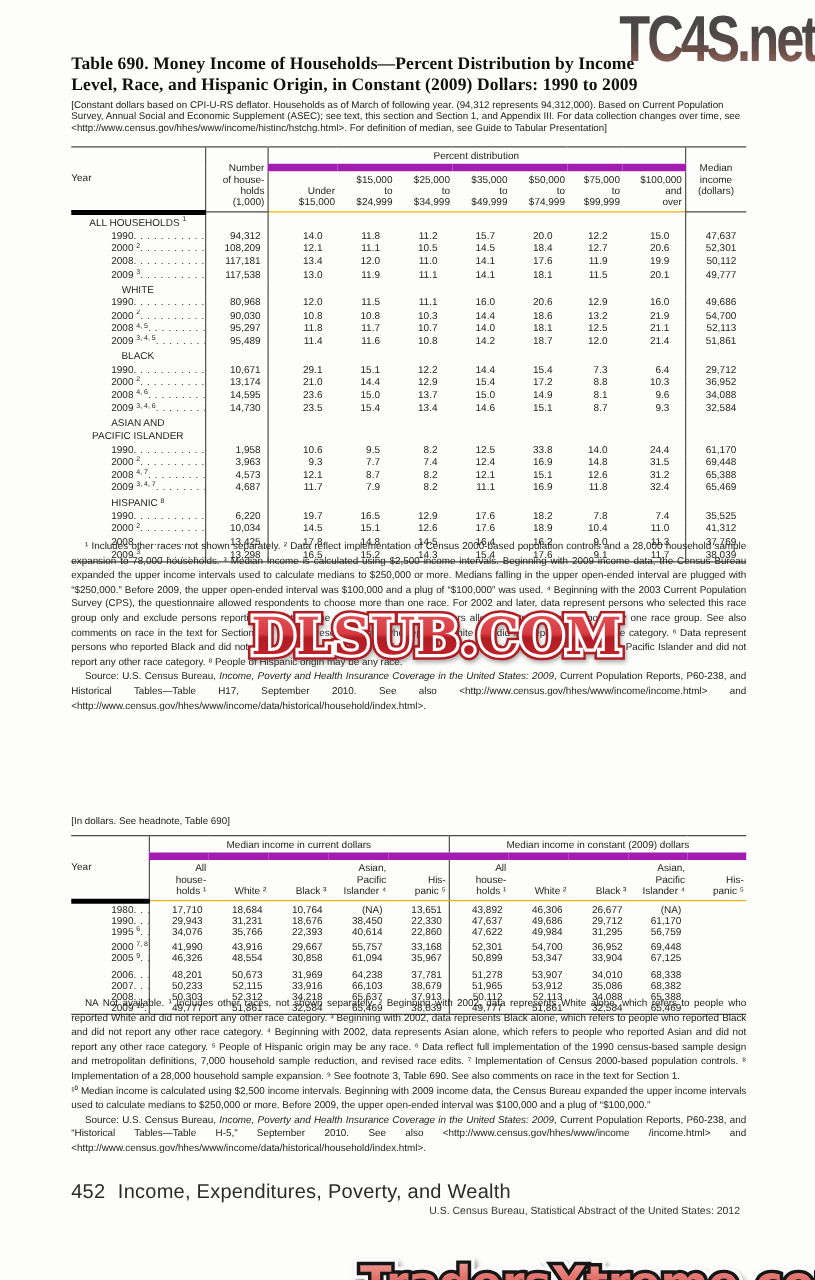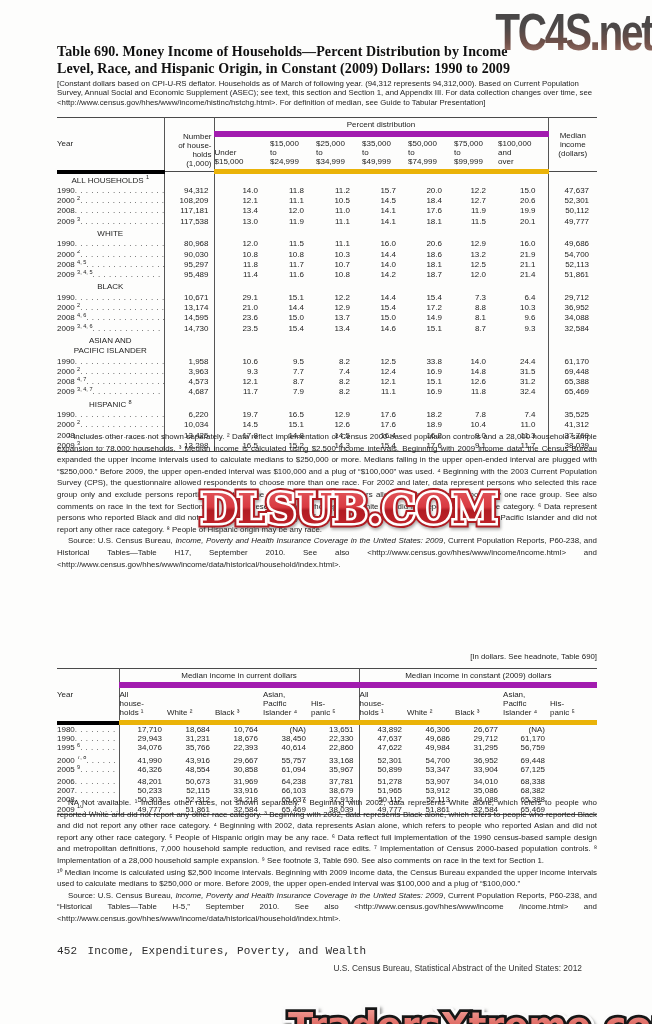--- a/index.html
+++ b/index.html
@@ -16,49 +16,49 @@
   
   table{border-collapse:collapse;table-layout:fixed;width:540px;
         border-top:1.5px solid #4a4a4a;border-bottom:1.5px solid #4a4a4a;}
   th,td{padding:0;font-size:8px;font-weight:normal;color:#1d1d1d;}
   .b-r{border-right:1px solid #555;}
   .b-l{border-left:1px solid #555;}
   .h-stub{text-align:left;vertical-align:middle;border-bottom:4px solid #000000;}
   .h-num{white-space:pre-line;text-align:right;vertical-align:bottom;line-height:9px;
          padding:2px 2px 3px 0;border-bottom:1px solid #4a4a4a;}
   .h-span{text-align:center;vertical-align:middle;height:13px;border-bottom:6px solid #a21caf;}
-  .h-col{white-space:pre-line;text-align:left;vertical-align:bottom;line-height:9px;
-         padding:2px 2px 3px 0;border-bottom:5px solid #eab308;}
+  .h-col{white-space:pre-line;text-align:right;vertical-align:bottom;line-height:9px;
+         padding:2px 2px 3px 0;border-bottom:1px solid #eab308;}
   .h-med{white-space:pre-line;text-align:center;vertical-align:middle;line-height:9px;
          border-bottom:1px solid #4a4a4a;}
   tbody td{text-align:right;white-space:nowrap;vertical-align:bottom;}
   #t690 tbody td{line-height:10.3px;}
   #t691 tbody td{line-height:9.2px;padding-right:5px;}
   #t691 tbody td.stub{padding-right:0;}
   #t690 td.pct{padding-right:12px;}
   #t690 td.num{padding-right:5px;}
   #t690 td.med{padding-right:8px;}
   td.stub{text-align:left;}
   tr.grp td{line-height:9.6px;padding-top:2px;}
   td.grp-label{text-align:center;white-space:pre-line;}
   tr.gap td{padding-top:3px;}
-  .stubline{display:flex;align-items:baseline;overflow:hidden;}
+  .stubline{display:flex;align-items:baseline;overflow:hidden;margin-left:32px;}
   .yr{white-space:nowrap;}
   .dots{flex:1;overflow:hidden;white-space:nowrap;color:#2a2a2a;}
   .dots::before{content:". . . . . . . . . . . . . . . . . . . . . . . . . . . .";letter-spacing:0.5px;}
   sup{font-size:5.6px;position:relative;top:0.5px;vertical-align:super;line-height:0;}
 
   
   .fn{font-size:7.9px;line-height:11.6px;text-align:justify;color:#222;}
   .fn p{margin:0;}
   .ind{text-indent:11px;}
   .ital{font-style:italic;}
 
   
-  .footer-line{font-size:11px;color:#2b2b2b;letter-spacing:0.2px;font-family:Liberation Mono, monospace;}
+  .footer-line{font-size:16px;color:#2b2b2b;letter-spacing:0.2px;}
   .pgnum{margin-right:10px;}
   .imprint{font-size:8.4px;color:#333;text-align:right;}
 
   
   .wm{pointer-events:none;}
   .wm-tc4s{top:6px;right:0px;font-family:"Liberation Sans",sans-serif;font-weight:bold;
            font-size:52px;line-height:1;letter-spacing:-3px;transform:scale(0.78,1);
            transform-origin:right top;color:#5a4f4c;z-index:30;}
   @supports (-webkit-background-clip: text){
     .wm-tc4s{background:linear-gradient(180deg,#474747 0%,#4c4848 40%,#6e5049 70%,#a87a6e 100%);
@@ -560,21 +560,21 @@
     <p class="ind"><span>Source: U.S. Census Bureau, </span><span class="ital">Income, Poverty and Health Insurance Coverage in the United States: 2009</span><span>, Current Population Reports, P60-238, and Historical Tables—Table H17, September 2010. See also &lt;http://www.census.gov/hhes/www/income/income.html&gt; and &lt;http://www.census.gov/hhes/www/income/data/historical/household/index.html&gt;.</span></p>
   </div>
 
   <div class="abs wm wm-dlsub layered">
     <span class="s-outer">DLSUB.COM</span>
     <span class="s-white">DLSUB.COM</span>
     <span class="s-fill">DLSUB.COM</span>
   </div>
 
 
-  <div class="abs content headnote" style="top:652px;text-align:right;">[In dollars. See headnote, Table 690]</div>
+  <div class="abs content headnote" style="top:652px;">[In dollars. See headnote, Table 690]</div>
 
   <table id="t691" class="abs content" style="top:668px;">
     <colgroup>
       <col style="width:62px">
         <col style="width:48px">
         <col style="width:48px">
         <col style="width:48px">
       <col style="width:48px">
         <col style="width:48px">
         <col style="width:48px">
@@ -771,21 +771,21 @@
 
   <div class="abs content fn" style="top:797px;">
     <p class="ind">NA Not available. ¹ Includes other races, not shown separately. ² Beginning with 2002, data represents White alone, which refers to people who reported White and did not report any other race category. ³ Beginning with 2002, data represents Black alone, which refers to people who reported Black and did not report any other race category. ⁴ Beginning with 2002, data represents Asian alone, which refers to people who reported Asian and did not report any other race category. ⁵ People of Hispanic origin may be any race. ⁶ Data reflect full implementation of the 1990 census-based sample design and metropolitan definitions, 7,000 household sample reduction, and revised race edits. ⁷ Implementation of Census 2000-based population controls. ⁸ Implementation of a 28,000 household sample expansion. ⁹ See footnote 3, Table 690. See also comments on race in the text for Section 1.</p>
     <p>¹⁰ Median income is calculated using $2,500 income intervals. Beginning with 2009 income data, the Census Bureau expanded the upper income intervals used to calculate medians to $250,000 or more. Before 2009, the upper open-ended interval was $100,000 and a plug of “$100,000.”</p>
     <p class="ind"><span>Source: U.S. Census Bureau, </span><span class="ital">Income, Poverty and Health Insurance Coverage in the United States: 2009</span><span>, Current Population Reports, P60-238, and “Historical Tables—Table H-5,” September 2010. See also &lt;http://www.census.gov/hhes/www/income /income.html&gt; and &lt;http://www.census.gov/hhes/www/income/data/historical/household/index.html&gt;.</span></p>
   </div>
 
   <div class="abs content footer-line" style="top:945px;">
     <span class="pgnum">452</span><span>Income, Expenditures, Poverty, and Wealth</span>
   </div>
-  <div class="abs imprint" style="top:963px;left:47px;width:535px;">U.S. Census Bureau, Statistical Abstract of the United States: 2012</div>
+  <div class="abs imprint" style="top:963px;left:57px;width:535px;">U.S. Census Bureau, Statistical Abstract of the United States: 2012</div>
 
   <div class="abs wm wm-traders layered">
     <span class="s-outer">TradersXtreme.com</span>
     <span class="s-black">TradersXtreme.com</span>
     <span class="s-fill">TradersXtreme.com</span>
   </div>
 
 </div>
 
 </body></html>

